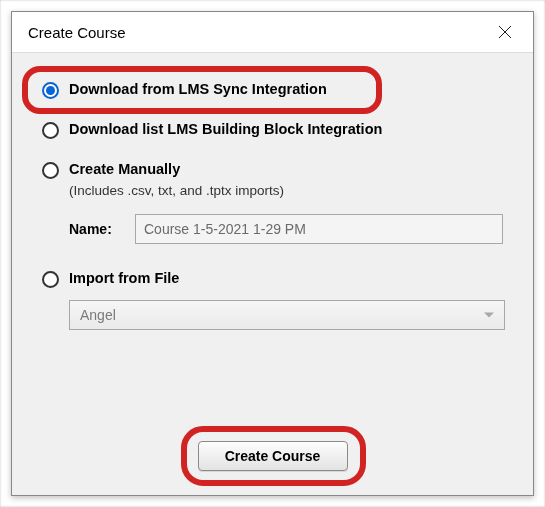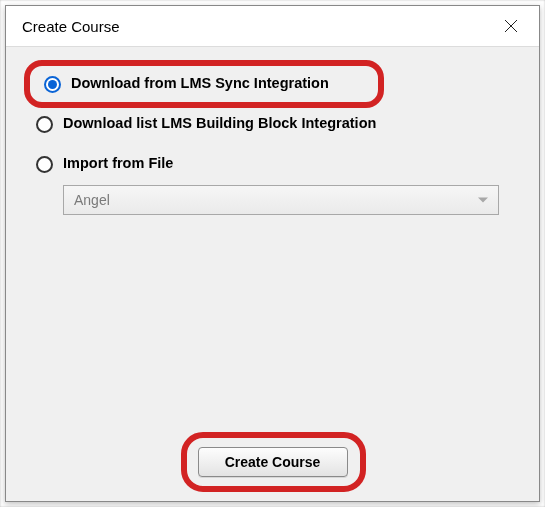--- a/index.html
+++ b/index.html
@@ -1,18 +1,18 @@
 <!DOCTYPE html>
 <html><head>
   <meta charset="utf-8">
   <style>
     * { box-sizing: border-box; margin: 0; padding: 0; }
     html, body { width: 545px; height: 507px; font-family: "Segoe UI", Arial, sans-serif; background: #fff; }
     .outer {
-      width: 545px; height: 507px; background: #fff; padding: 5px;
+      width: 545px; height: 507px; background: #fff; padding: 11px;
       box-shadow: inset 0 0 2px rgba(0,0,0,0.3);
     }
     .dialog {
       width: 100%; height: 100%; border: 1px solid #888;
       background: #fff; display: flex; flex-direction: column;
       box-shadow: 0 2px 6px rgba(0,0,0,0.25);
     }
     .titlebar {
       height: 40px; display: flex; align-items: center; justify-content: space-between;
       padding: 0 12px 0 16px; background: #fff; border-bottom: 0;
@@ -56,21 +56,20 @@
       background: linear-gradient(#f6f6f6, #eaeaea); display: flex; align-items: center;
       padding: 0 10px; color: #7a7a7a; font-size: 14px; position: relative; width: 436px;
     }
     .dropdown .chev {
       position: absolute; right: 10px; top: 50%; transform: translateY(-50%);
       width: 0; height: 0; border-left: 5px solid transparent; border-right: 5px solid transparent;
       border-top: 5px solid #a8a8a8;
     }
     .highlight-1 {
       position: relative;
-      margin-left: 8px;
     }
     .red-ring {
       position: absolute; border: 6px solid #d22323; border-radius: 18px; pointer-events: none;
     }
     .ring-a { top: -15px; left: -20px; width: 360px; height: 48px; }
     .footer {
       display: flex; gap: 20px; justify-content: center; margin-top: auto; padding-top: 10px; padding-bottom: 4px;
     }
     .btn {
       height: 30px; min-width: 150px; border: 1px solid #8a8a8a; border-radius: 4px;
@@ -101,20 +100,33 @@
         <div class="red-ring ring-a"></div>
         <div class="radio selected"></div>
         <div class="opt-label">Download from LMS Sync Integration</div>
       </div>
 
       <div class="opt-row">
         <div class="radio"></div>
         <div class="opt-label">Download list LMS Building Block Integration</div>
       </div>
 
+      <div class="opt-row" style="margin-bottom:26px;">
+        <div class="radio"></div>
+        <div class="opt-col">
+          <div class="opt-label">Create Manually</div>
+          <div class="sub">(Includes .csv, txt, and .tptx imports)</div>
+          <div class="name-row">
+            <div class="name-label">Name:</div>
+            <div class="textbox">
+              <span>Course 1-5-2021 1-29 PM</span>
+            </div>
+          </div>
+        </div>
+      </div>
 
       <div class="opt-row" style="margin-bottom:4px;">
         <div class="radio"></div>
         <div class="opt-label">Import from File</div>
       </div>
       <div class="dropdown">
         <span>Angel</span>
         <span class="chev"></span>
       </div>
 

